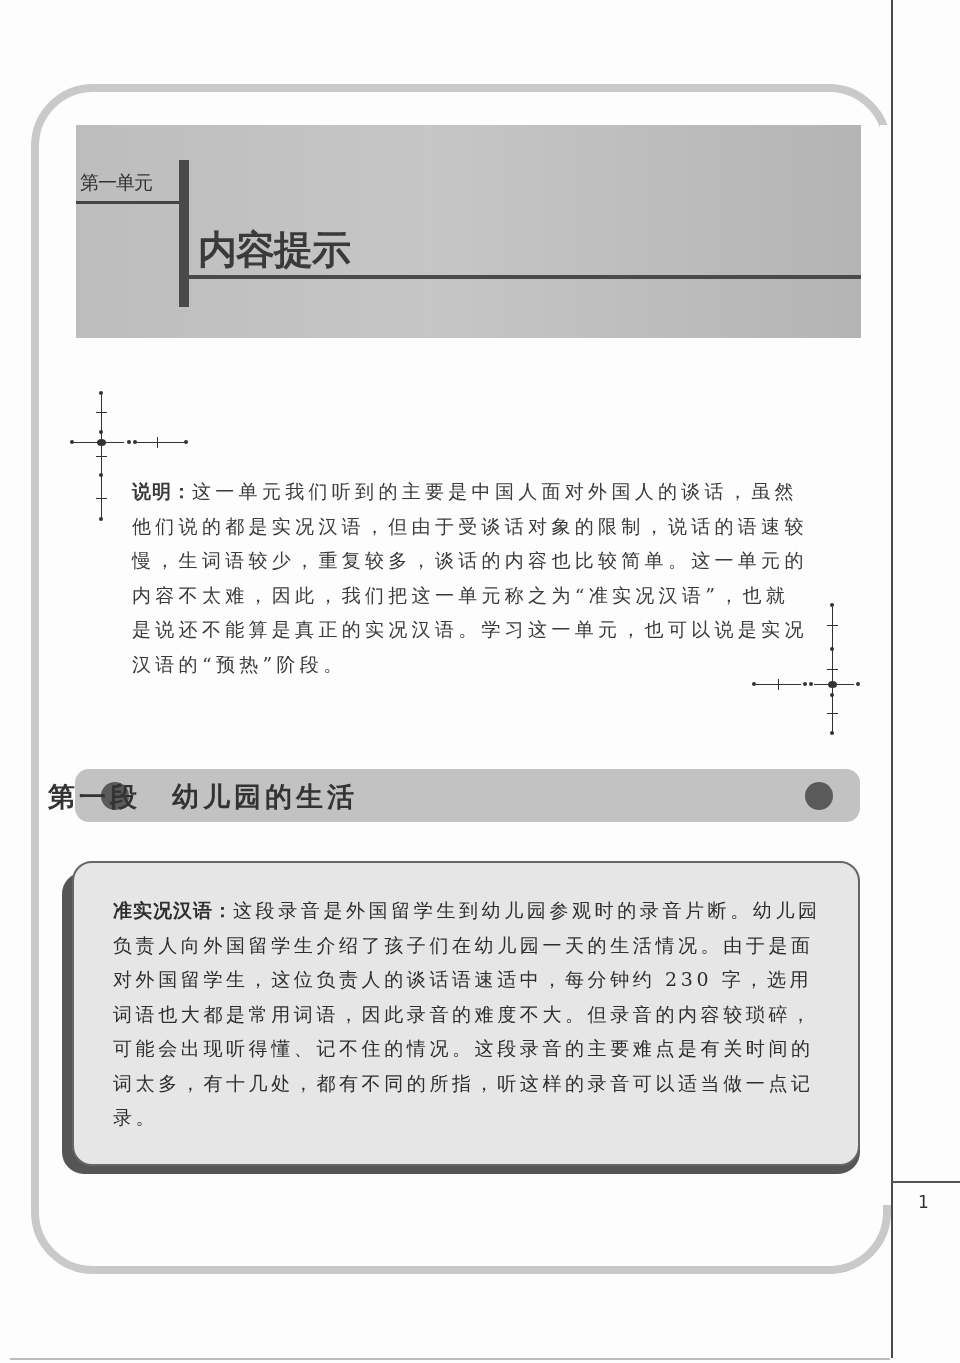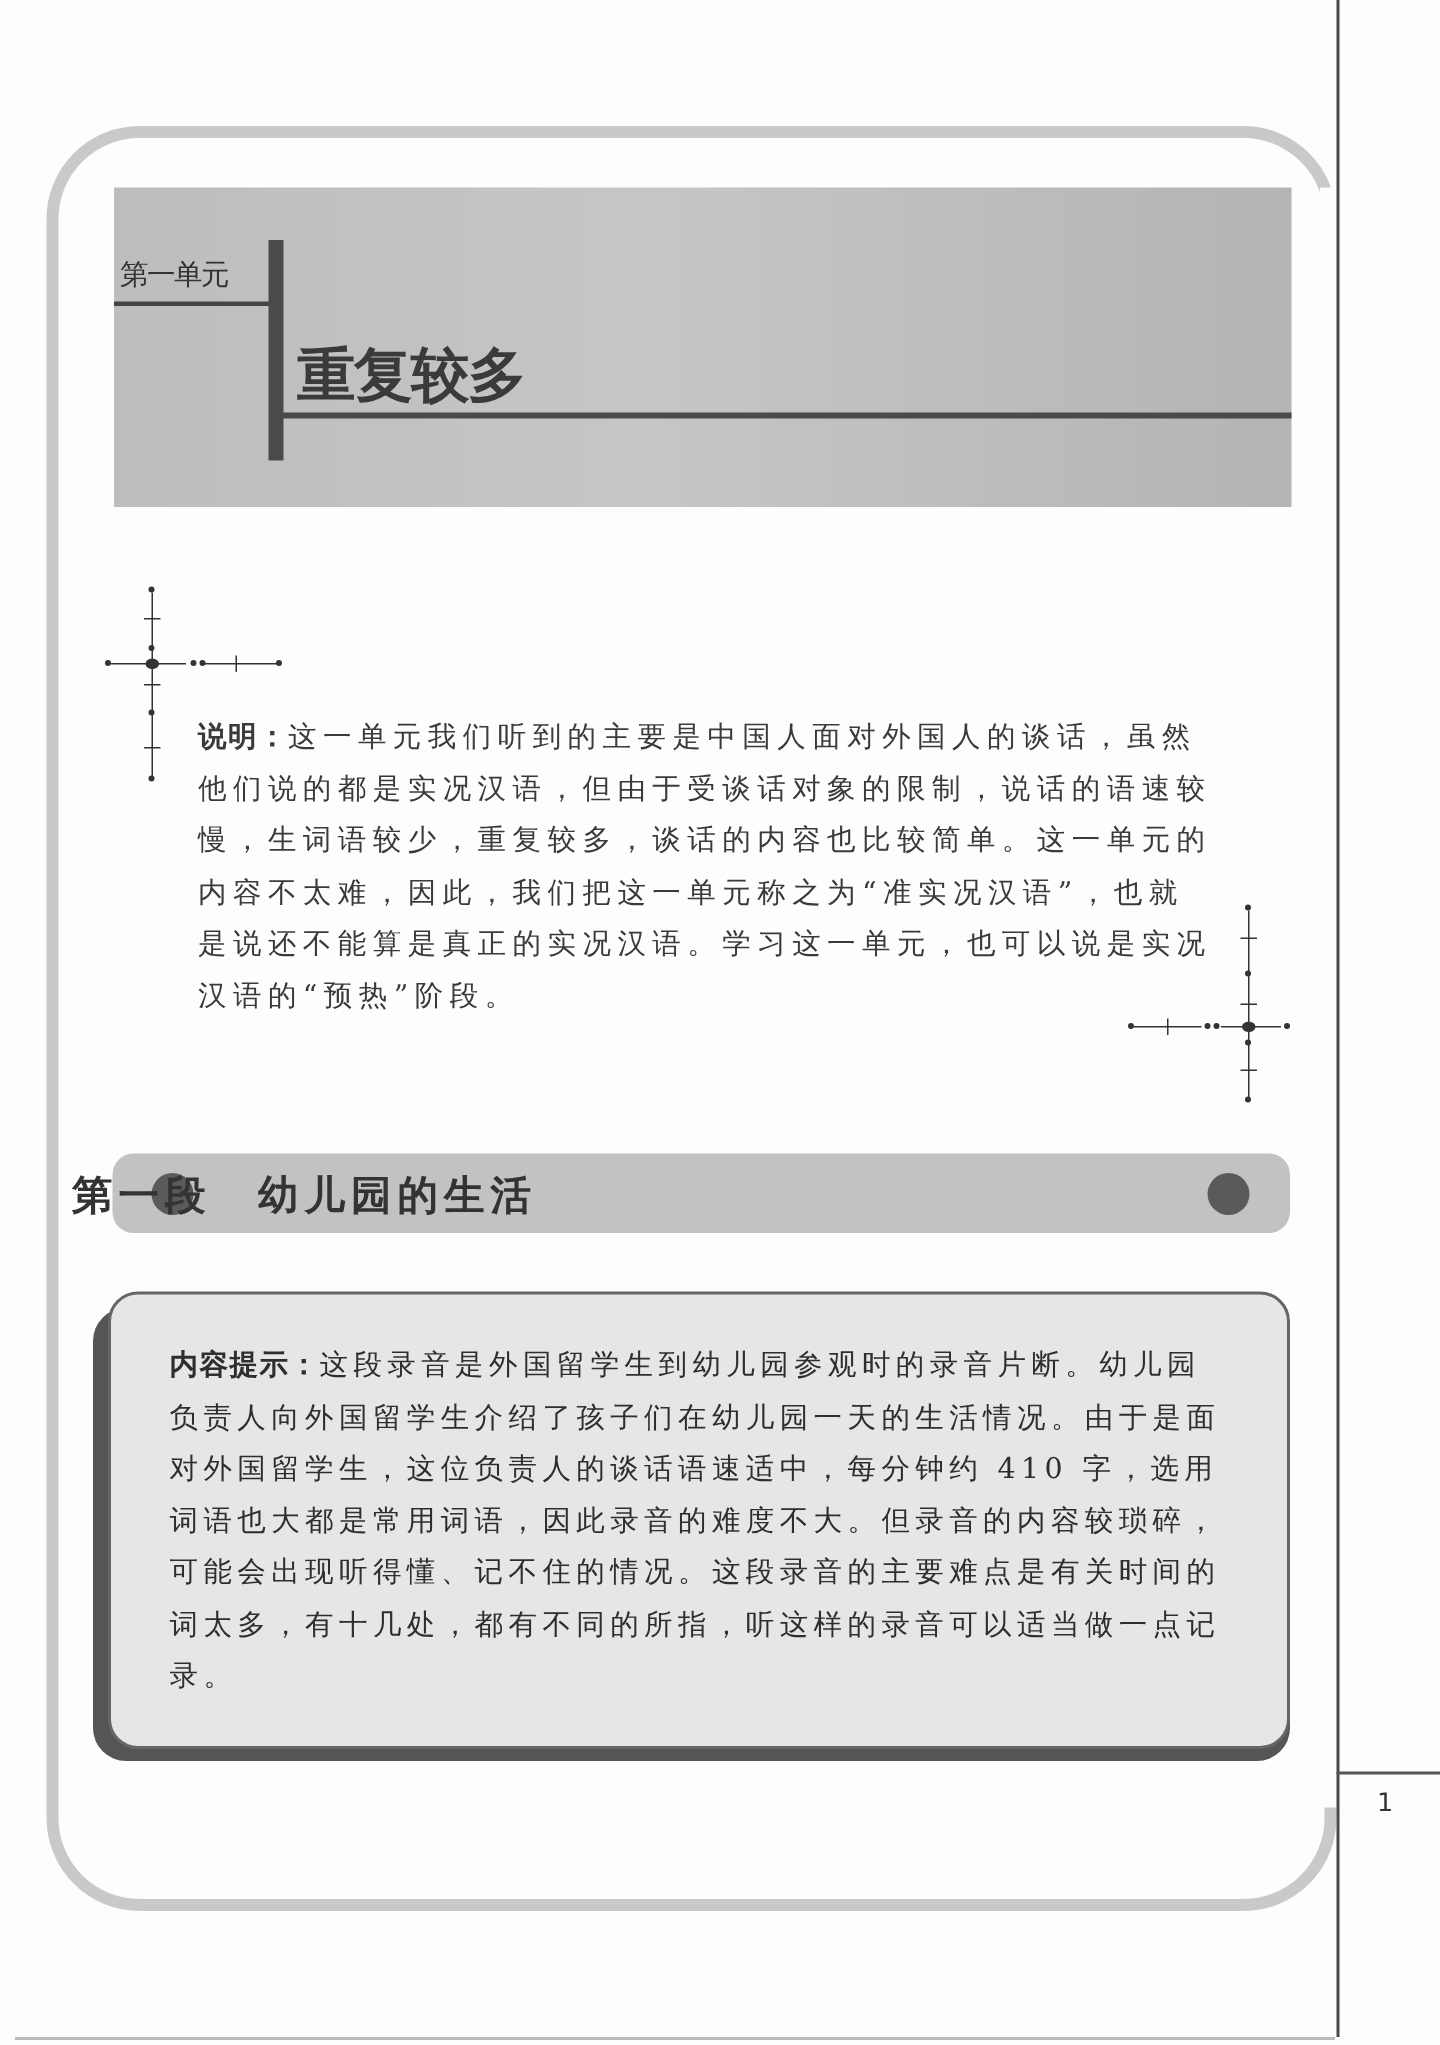--- a/index.html
+++ b/index.html
@@ -85,21 +85,21 @@
 <div class="frame-mask-tr"></div>
 <div class="margin-line"></div>
 <div class="page-num-rule"></div>
 <div class="page-num">1</div>
 <div class="bottom-rule"></div>
 
 <div class="banner"></div>
 <div class="unit-label">第一单元</div>
 <div class="unit-rule"></div>
 <div class="vbar"></div>
-<div class="title">重复较多</div>
+<div class="title">内容提示</div>
 <div class="title-rule"></div>
 
 <div class="orn" style="left:70px; top:390px; width:120px; height:135px;">
   <div class="l" style="left:31px; top:5px; width:1px; height:125px;"></div>
   <div class="l" style="left:4px; top:52px; width:50px; height:1px;"></div>
   <div class="l" style="left:66px; top:52px; width:50px; height:1px;"></div>
   <div class="l" style="left:26px; top:22px; width:11px; height:1px;"></div>
   <div class="l" style="left:26px; top:66px; width:11px; height:1px;"></div>
   <div class="l" style="left:26px; top:108px; width:11px; height:1px;"></div>
   <div class="l" style="left:27px; top:49px; width:9px; height:7px; border-radius:50%;"></div>
@@ -135,13 +135,13 @@
   <div class="d" style="left:104px; top:79px;"></div>
 </div>
 
 <div class="section-bar"></div>
 <div class="section-dot" style="left:101px;"></div>
 <div class="section-dot" style="left:805px;"></div>
 <div class="section-title">第一段　幼儿园的生活</div>
 
 <div class="box-shadow"></div>
 <div class="box"></div>
-<div class="box-text"><b>内容提示：</b><span>这段录音是外国留学生到幼儿园参观时的录音片断。幼儿园负责人向外国留学生介绍了孩子们在幼儿园一天的生活情况。由于是面对外国留学生，这位负责人的谈话语速适中，每分钟约 410 字，选用词语也大都是常用词语，因此录音的难度不大。但录音的内容较琐碎，可能会出现听得懂、记不住的情况。这段录音的主要难点是有关时间的词太多，有十几处，都有不同的所指，听这样的录音可以适当做一点记录。</span></div>
+<div class="box-text"><b>准实况汉语：</b><span>这段录音是外国留学生到幼儿园参观时的录音片断。幼儿园负责人向外国留学生介绍了孩子们在幼儿园一天的生活情况。由于是面对外国留学生，这位负责人的谈话语速适中，每分钟约 230 字，选用词语也大都是常用词语，因此录音的难度不大。但录音的内容较琐碎，可能会出现听得懂、记不住的情况。这段录音的主要难点是有关时间的词太多，有十几处，都有不同的所指，听这样的录音可以适当做一点记录。</span></div>
 
 </body></html>

